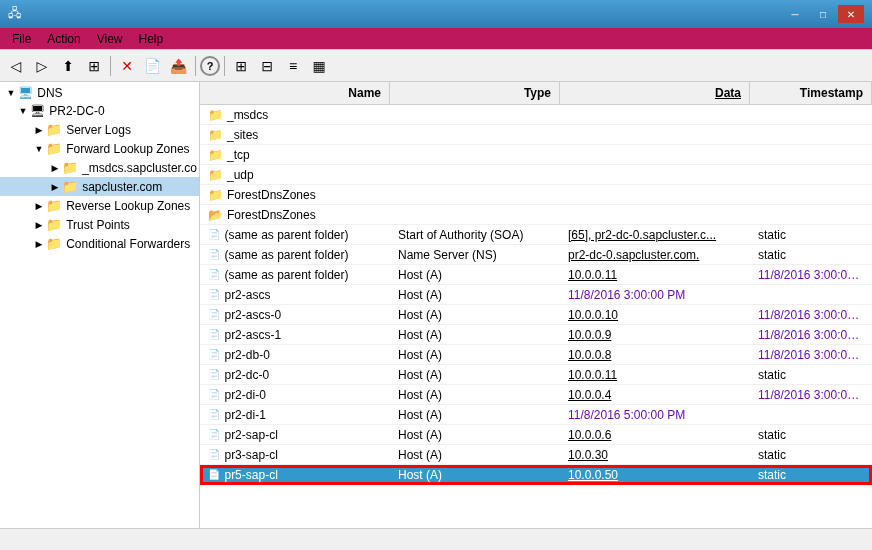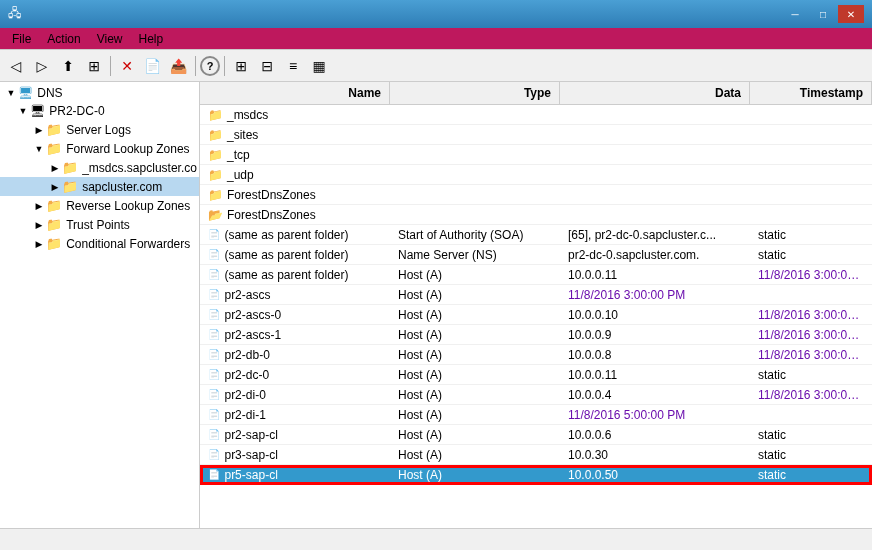--- a/index.html
+++ b/index.html
@@ -151,21 +151,21 @@
       flex-shrink: 0;
       text-align: right;
     }
     .list-header-cell {
       padding: 4px 8px;
       border-right: 1px solid #ccc;
       cursor: pointer;
     }
     .col-name { width: 190px; }
     .col-type { width: 170px; }
-    .col-data { width: 190px; }
+    .col-data { width: 190px; text-decoration: underline; }
     .col-timestamp { flex: 1; }
 
     .list-body {
       flex: 1;
       overflow-y: auto;
       overflow-x: auto;
     }
     .list-row {
       display: flex;
       align-items: center;

